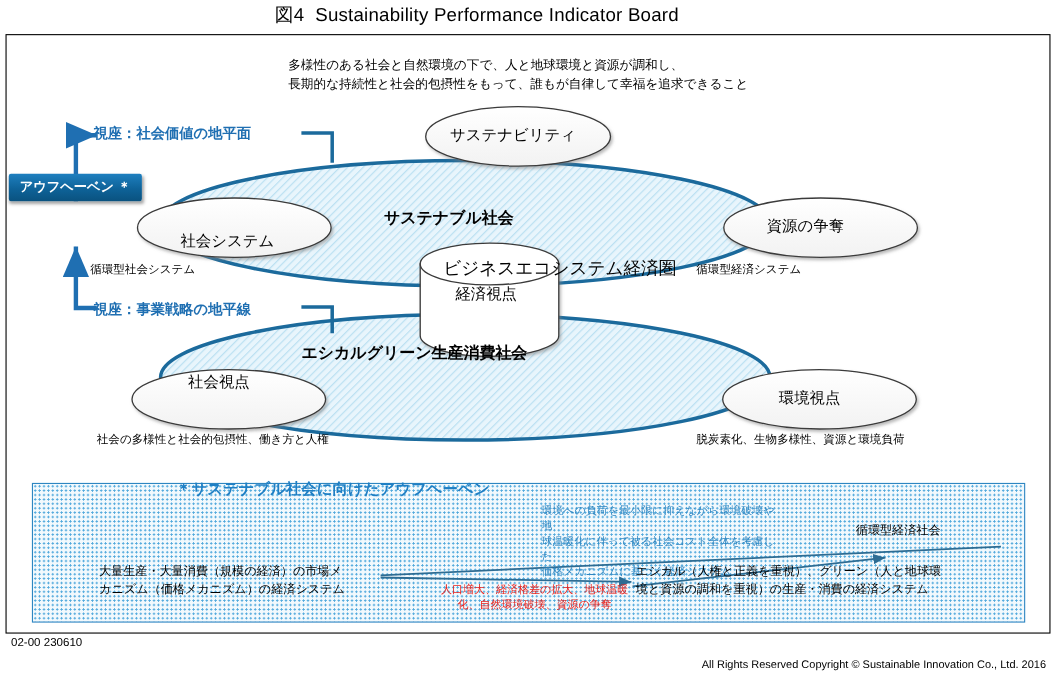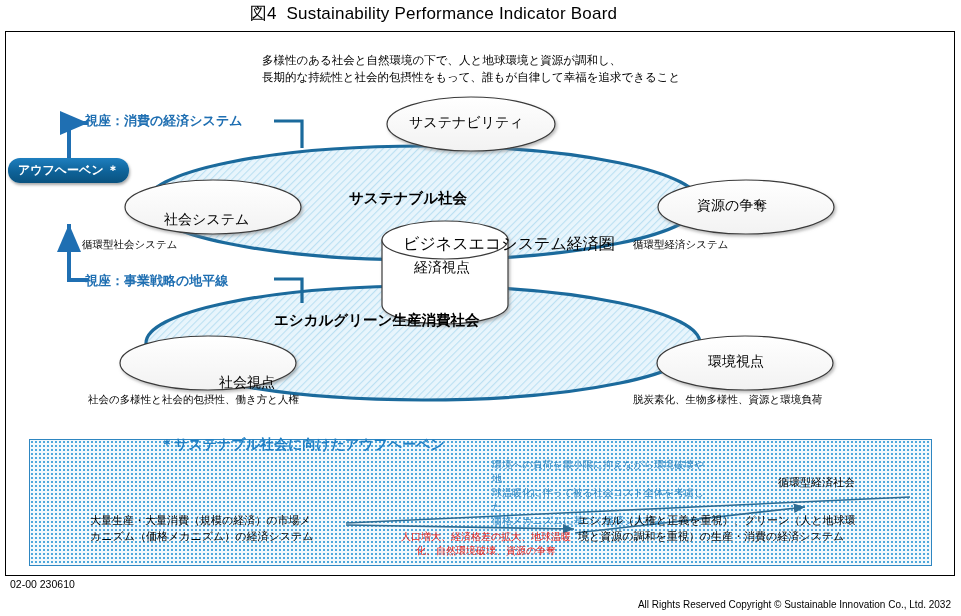--- a/index.html
+++ b/index.html
@@ -26,21 +26,21 @@
   
   .lbl{position:absolute;white-space:nowrap;}
   .blue-lbl{color:#1F6FB2;font-weight:bold;font-size:13px;}
   .ell-txt{font-size:14px;}
   .ell-small{font-size:16px;}
   .band-txt{font-weight:bold;font-size:14.5px;}
   .sub-note{font-size:10.5px;}
 
   
   .badge{position:absolute;left:8px;top:158px;width:121px;height:25px;
-         border-radius:12px;box-sizing:border-box;
+         border-radius:2px;box-sizing:border-box;
          background:linear-gradient(180deg,#1E7FBF 0%,#0E6298 55%,#0A527F 100%);
          color:#fff;font-size:12px;font-weight:bold;
          display:flex;align-items:center;justify-content:center;
          box-shadow:1px 2px 3px rgba(0,0,0,.35);}
 
   
   .panel{position:absolute;left:29px;top:439px;width:903px;height:127px;
          box-sizing:border-box;border:1px solid #2E86C1;
          background-color:#f2f9fd;
          background-image:radial-gradient(#4FA8DC 0.9px, transparent 1px);
@@ -118,37 +118,37 @@
   </g>
 
   <polyline points="269,90 297,90 297,117" fill="none" stroke="#1B6A9C" stroke-width="3.2"></polyline>
   <polyline points="269,248 297,248 297,272" fill="none" stroke="#1B6A9C" stroke-width="3.2"></polyline>
 
   <polyline points="64,152 64,92 83,92" fill="none" stroke="#1F6FB2" stroke-width="4" marker-end="url(#arrowBlue)"></polyline>
   <polyline points="83,249 64,249 64,193" fill="none" stroke="#1F6FB2" stroke-width="4" marker-end="url(#arrowBlue)"></polyline>
 </svg>
 </div>
 
-<div class="lbl blue-lbl" style="left:85px;top:112px;">視座：消費の経済システム</div>
+<div class="lbl blue-lbl" style="left:85px;top:112px;">視座：社会価値の地平面</div>
 <div class="lbl blue-lbl" style="left:85px;top:272px;">視座：事業戦略の地平線</div>
 
 <div class="badge">アウフヘーベン ＊</div>
 
 <div class="lbl band-txt" style="left:349px;top:189px;">サステナブル社会</div>
 <div class="lbl band-txt" style="left:274px;top:311px;">エシカルグリーン生産消費社会</div>
 
 <div class="lbl ell-txt" style="left:409px;top:114px;text-align:right;">サステナビリティ</div>
 
 <div class="lbl ell-txt" style="left:164px;top:211px;">社会システム</div>
 <div class="lbl sub-note" style="left:82px;top:238px;">循環型社会システム</div>
 
 <div class="lbl ell-txt" style="left:697px;top:197px;">資源の争奪</div>
 <div class="lbl sub-note" style="left:633px;top:238px;">循環型経済システム</div>
 
-<div class="lbl ell-txt" style="left:171px;top:374px;margin-left:48px;">社会視点</div>
+<div class="lbl ell-txt" style="left:171px;top:339px;">社会視点</div>
 <div class="lbl sub-note" style="left:88px;top:393px;">社会の多様性と社会的包摂性、働き方と人権</div>
 
 <div class="lbl ell-txt" style="left:708px;top:353px;">環境視点</div>
 <div class="lbl sub-note" style="left:633px;top:393px;">脱炭素化、生物多様性、資源と環境負荷</div>
 
 <div class="lbl ell-small" style="left:403px;top:234px;">ビジネスエコシステム経済圏</div>
 <div class="lbl ell-txt" style="left:414px;top:259px;">経済視点</div>
 
 <div class="panel"></div>
 <div class="panel-title">＊サステナブル社会に向けたアウフヘーベン</div>
@@ -174,13 +174,13 @@
 <div class="panel-txt blue-txt" style="left:492px;top:458px;width:215px;">環境への負荷を最小限に抑えながら環境破壊や地
 球温暖化に伴って被る社会コスト全体を考慮した
 価格メカニズムに基づく経済システム</div>
 <div class="panel-txt red-txt" style="left:371px;top:530px;width:230px;text-align:center;">人口増大、経済格差の拡大、地球温暖
 化、自然環境破壊、資源の争奪</div>
 <div class="lbl panel-txt" style="left:778px;top:474px;">循環型経済社会</div>
 <div class="panel-txt" style="left:578px;top:512px;width:310px;">エシカル（人権と正義を重視）、グリーン（人と地球環
 境と資源の調和を重視）の生産・消費の経済システム</div>
 
 <div class="docid">02-00 230610</div>
-<div class="copy">All Rights Reserved Copyright © Sustainable Innovation Co., Ltd. 2032</div>
+<div class="copy">All Rights Reserved Copyright © Sustainable Innovation Co., Ltd. 2016</div>
 
 </body></html>

